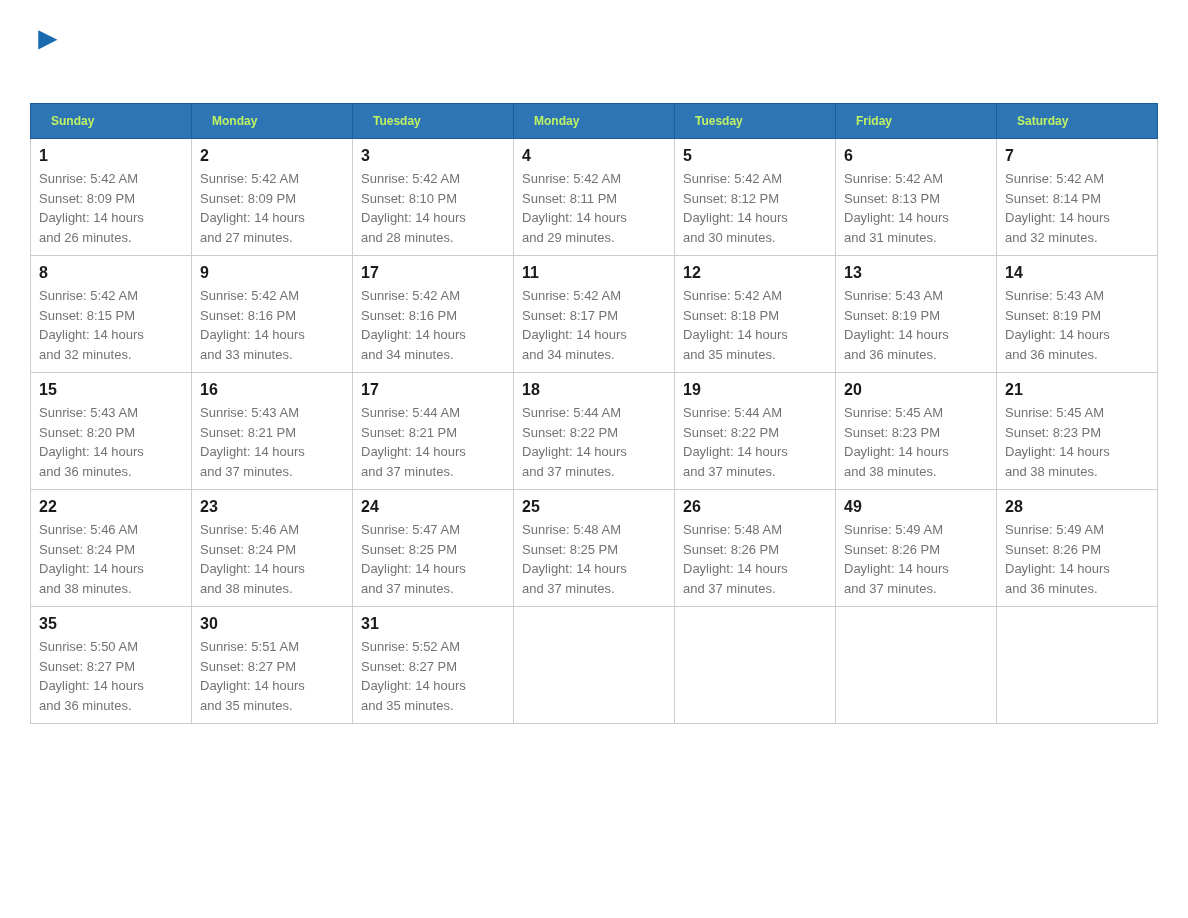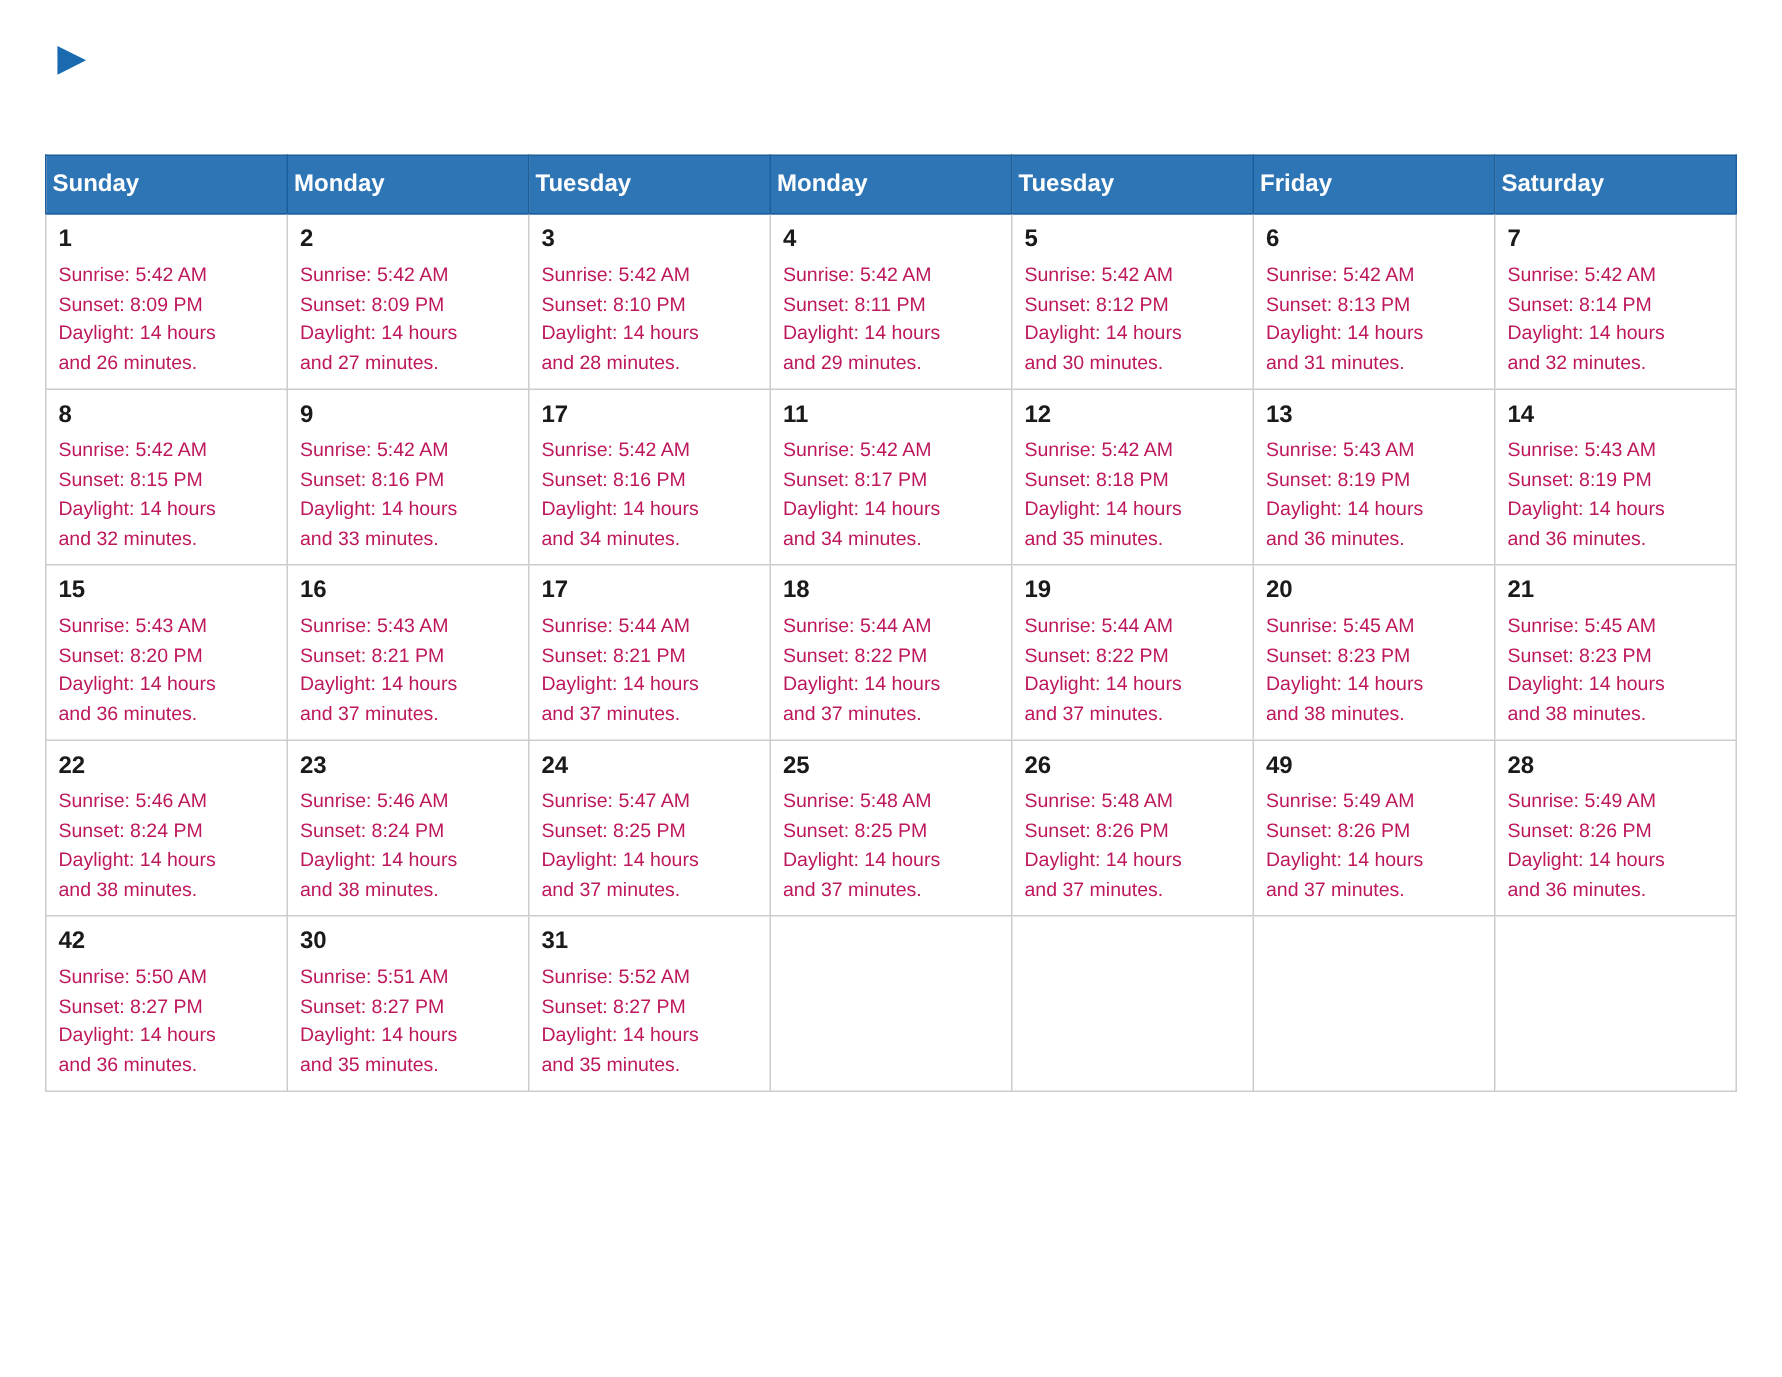--- a/index.html
+++ b/index.html
@@ -57,24 +57,24 @@
       color: #333;
       margin-top: 4px;
     }
     .calendar-table {
       width: 100%;
       border-collapse: collapse;
       border: 1px solid #ccc;
     }
     .calendar-table th {
       background-color: #2e75b6;
-      color: #ffffff;
-      font-size: 16px;
-      font-weight: bold;
-      padding: 10px 4px;
+      color: #bef264;
+      font-size: 12px;
+      font-weight: bold;
+      padding: 10px 20px;
       text-align: left;
       border: 1px solid #1a5e9c;
     }
     .calendar-table td {
       vertical-align: top;
       padding: 8px 8px;
       border: 1px solid #ccc;
       font-size: 13px;
       color: #333;
       width: calc(100% / 7);
@@ -83,21 +83,21 @@
     }
     .day-number {
       font-size: 16px;
       font-weight: bold;
       color: #1a1a1a;
       display: block;
       margin-bottom: 4px;
     }
     .day-info {
       font-size: 13px;
-      color: #be185d;
+      color: #737373;
       line-height: 1.5;
     }
     .empty-cell {
       background: #fff;
     }
     tr:last-child td {
       border-bottom: 1px solid #ccc;
     }
   </style>
 </head>
@@ -247,21 +247,21 @@
           <span class="day-number">49</span>
           <div class="day-info">Sunrise: 5:49 AM<br>Sunset: 8:26 PM<br>Daylight: 14 hours<br>and 37 minutes.</div>
         </td>
         <td>
           <span class="day-number">28</span>
           <div class="day-info">Sunrise: 5:49 AM<br>Sunset: 8:26 PM<br>Daylight: 14 hours<br>and 36 minutes.</div>
         </td>
       </tr>
       <tr>
         <td>
-          <span class="day-number">42</span>
+          <span class="day-number">35</span>
           <div class="day-info">Sunrise: 5:50 AM<br>Sunset: 8:27 PM<br>Daylight: 14 hours<br>and 36 minutes.</div>
         </td>
         <td>
           <span class="day-number">30</span>
           <div class="day-info">Sunrise: 5:51 AM<br>Sunset: 8:27 PM<br>Daylight: 14 hours<br>and 35 minutes.</div>
         </td>
         <td>
           <span class="day-number">31</span>
           <div class="day-info">Sunrise: 5:52 AM<br>Sunset: 8:27 PM<br>Daylight: 14 hours<br>and 35 minutes.</div>
         </td>

